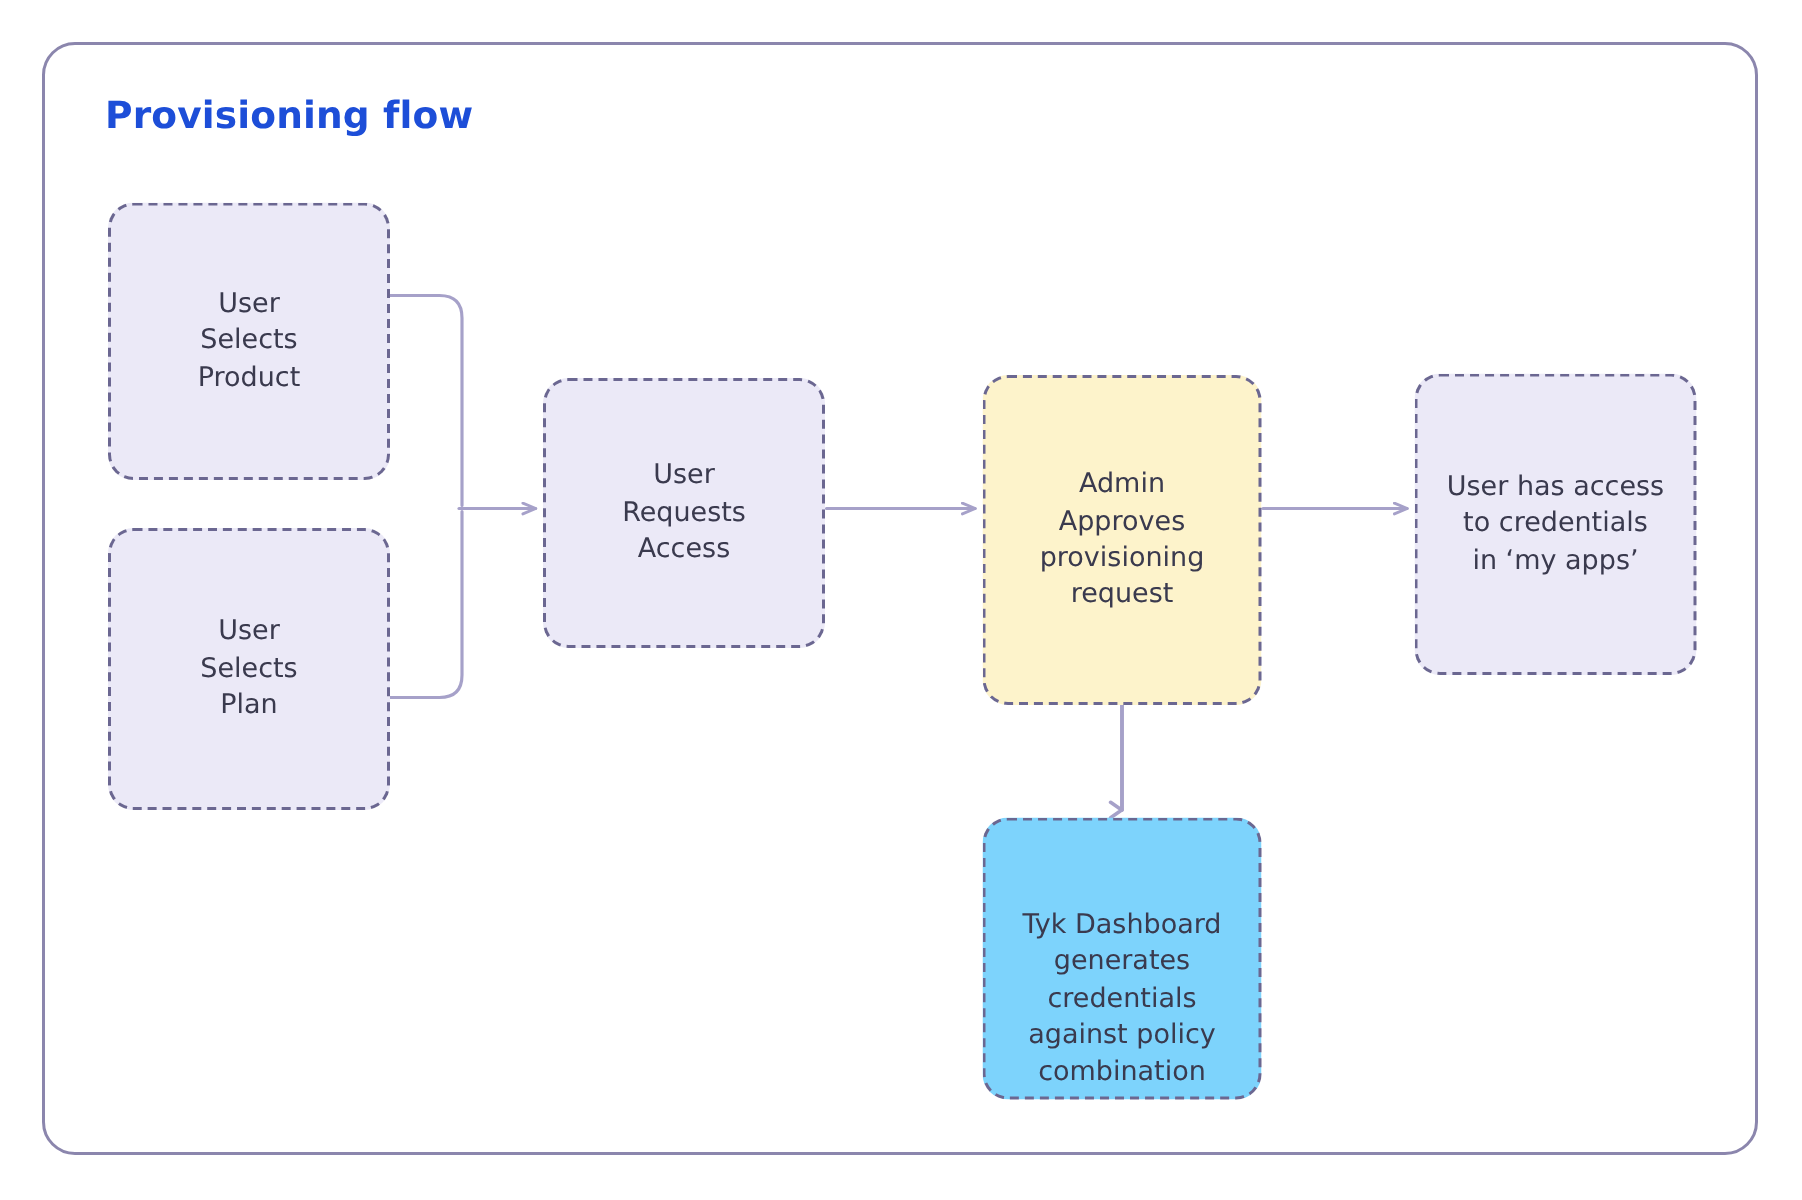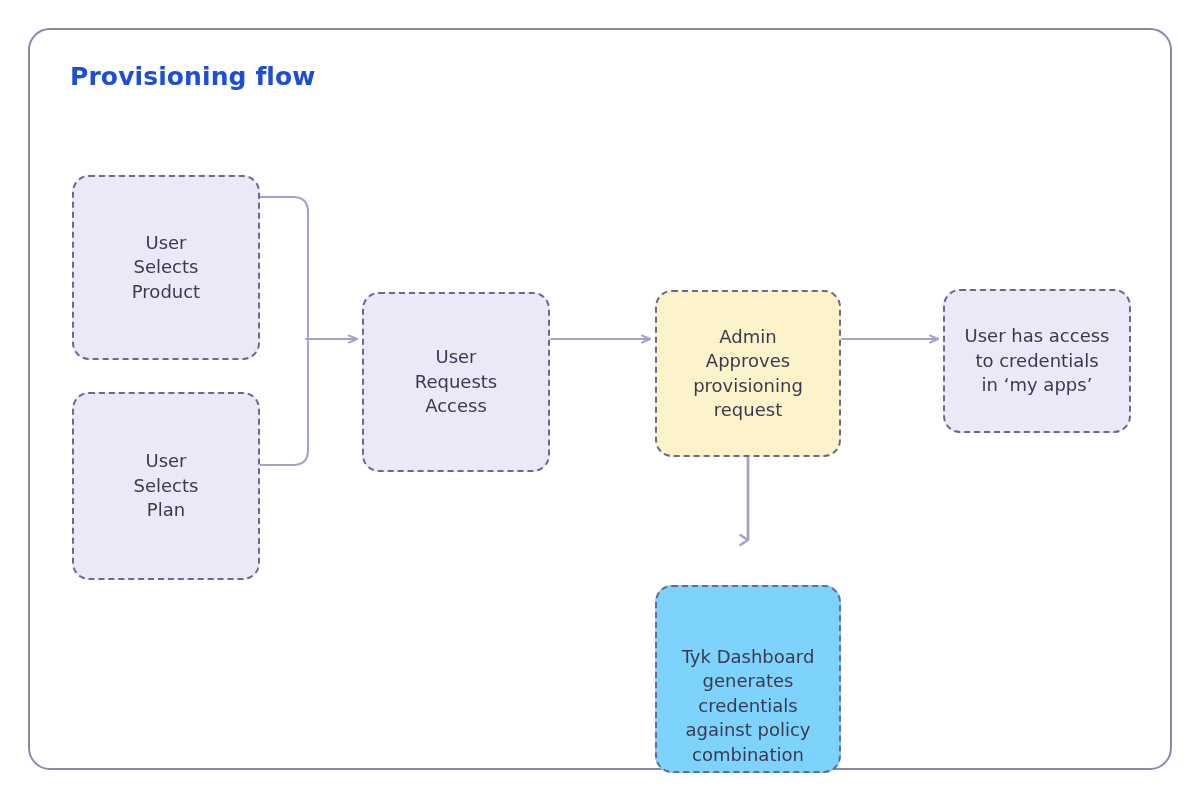--- a/index.html
+++ b/index.html
@@ -58,37 +58,36 @@
     border: 2.5px dashed #6b6791;
     border-radius: 17px;
     display: flex;
     align-items: center;
     justify-content: center;
     text-align: center;
     color: #3a3a4e;
     font-size: 18px;
     line-height: 1.36;
     padding: 4px 8px;
-    margin-top: 40px;
   }
   .node .node-label {
     white-space: pre-line;
     display: block;
   }
 
   .fill-lavender { background: #ebe9f7; }
   .fill-yellow   { background: #fdf3cb; }
   .fill-teal     { background: #7dd3fc; align-items: flex-end; }
 
   
   #node-user-selects-product { left: 72px;  top: 135px; width: 188px; height: 185px; }
   #node-user-selects-plan    { left: 72px;  top: 352px; width: 188px; height: 188px; }
   #node-user-requests-access { left: 362px; top: 252px; width: 188px; height: 180px; }
-  #node-admin-approves       { left: 655px; top: 250px; width: 186px; height: 167px; }
-  #node-user-has-access      { left: 943px; top: 249px; width: 188px; height: 144px; }
+  #node-admin-approves       { left: 655px; top: 250px; width: 186px; height: 220px; }
+  #node-user-has-access      { left: 943px; top: 249px; width: 188px; height: 201px; }
   #node-tyk-dashboard        { left: 655px; top: 545px; width: 186px; height: 188px; }
 </style>
 </head>
 <body>
 
 <div id="diagram-frame"></div>
 
 <div id="page-title">Provisioning flow</div>
 
 <svg id="connector-layer" viewBox="0 0 1201 800" width="1201" height="800" xmlns="http://www.w3.org/2000/svg">

